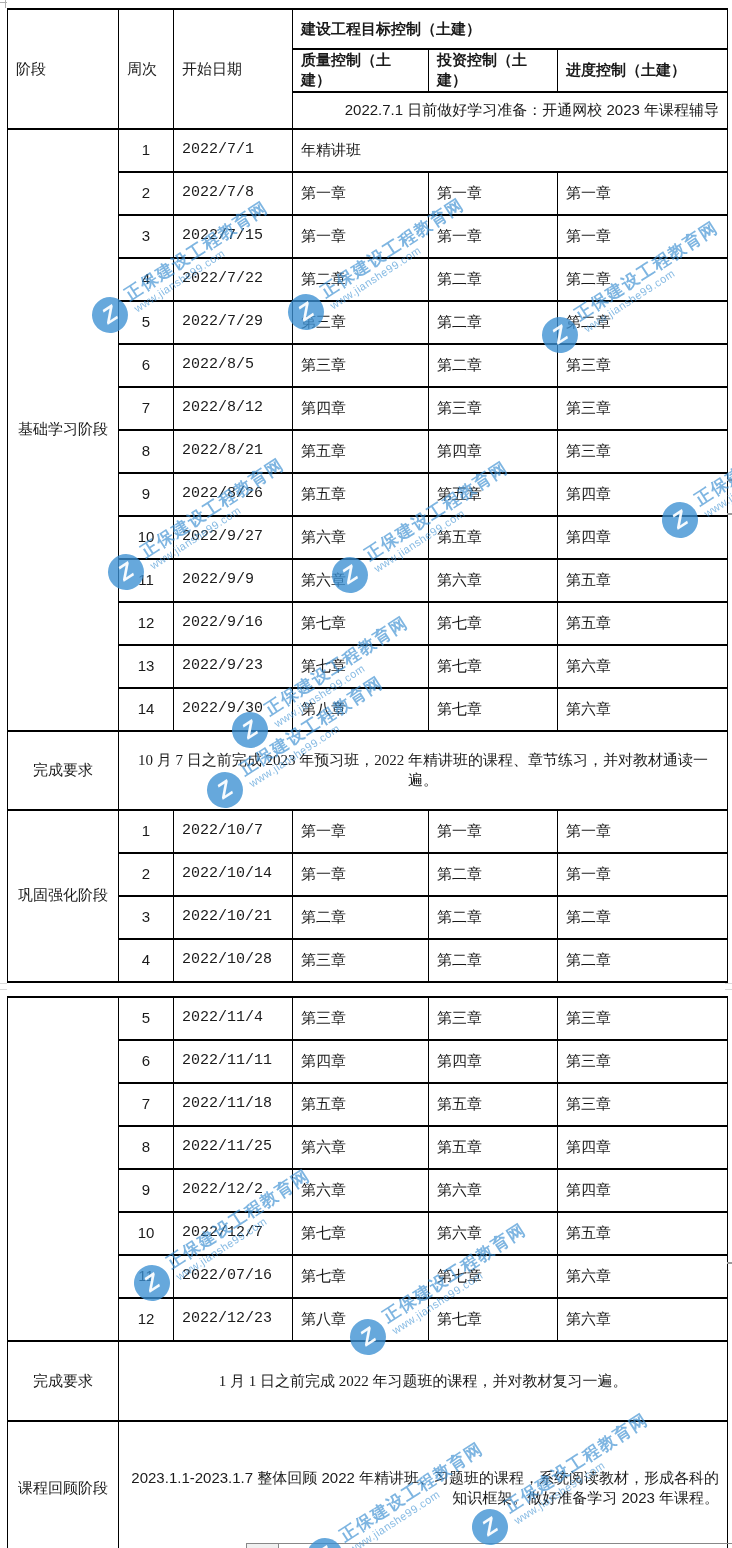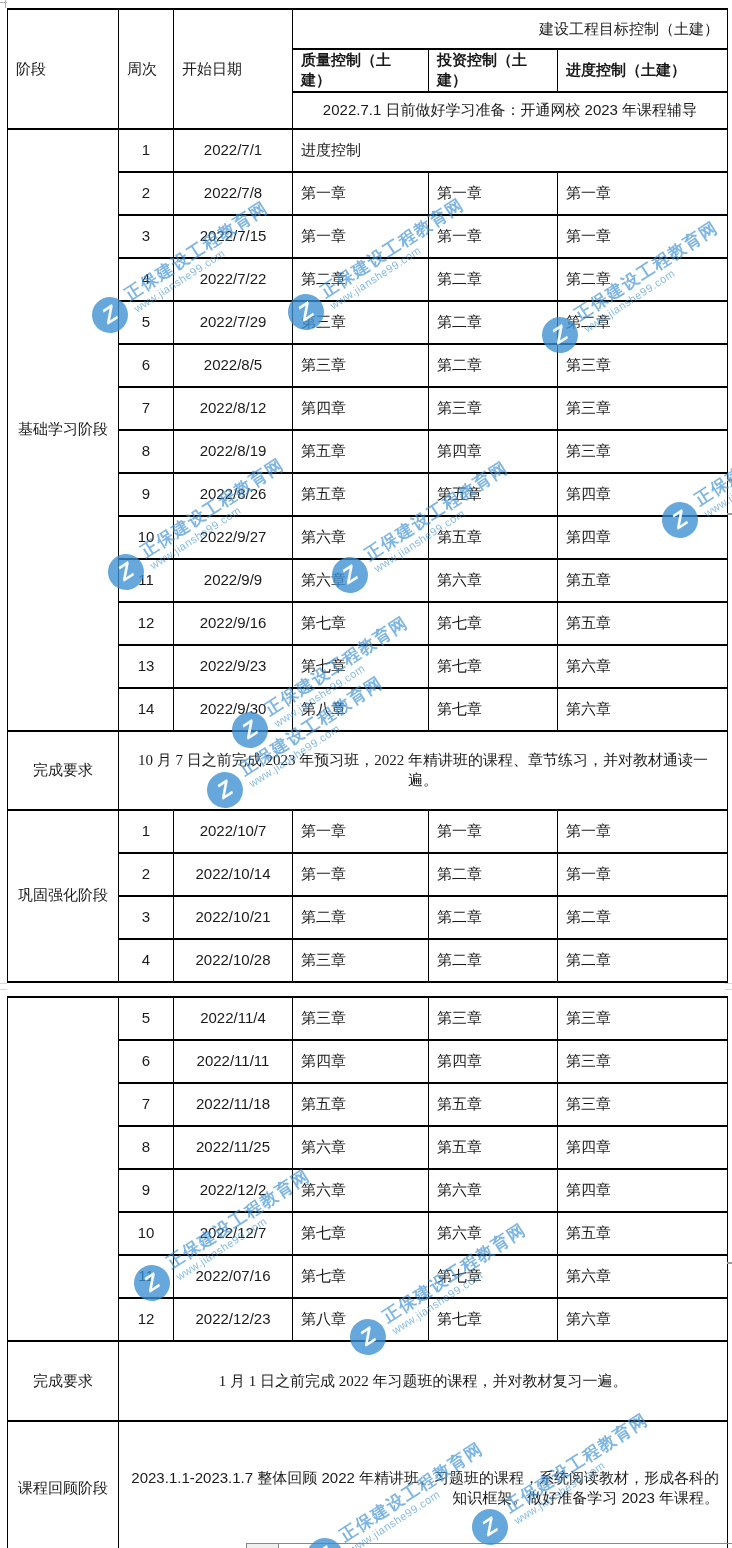--- a/index.html
+++ b/index.html
@@ -20,27 +20,27 @@
     vertical-align:middle; padding:0 8px; overflow:hidden;
     line-height:1.35;
   }
   tr.h-title   { height:40px; }
   tr.h-sub     { height:42px; }
   tr.h-note    { height:37px; }
   tr.week-row  { height:43px; }
   tr.req-row   { height:79px; }
   tr.req-row2  { height:80px; }
   tr.review-row{ height:134px; }
-  td.c-title { text-align:right; font-weight:normal; }
+  td.c-title { text-align:left; font-weight:bold; }
   td.c-head  { text-align:left; font-weight:bold; padding-left:8px; }
   td.c-corner{ text-align:left; }
-  td.c-note  { text-align:center; }
+  td.c-note  { text-align:right; }
   td.c-stage { text-align:center; padding:0 4px; }
   td.c-week  { text-align:center; }
-  td.c-date  { text-align:center; padding-right:10px; }
+  td.c-date  { text-align:left; padding-right:10px;font-family:Liberation Mono, monospace; }
   td.c-chap  { text-align:left; }
   td.c-req   { text-align:center;font-family:Liberation Serif, serif; }
   td.c-review{ text-align:right; line-height:42px; padding-right:14px;margin-left:24px; }
 
   
   .wm {
     position:absolute; display:flex; align-items:center; gap:6px;
     transform:rotate(-33deg); transform-origin:18px 18px;
     pointer-events:none; white-space:nowrap; z-index:5;
   }
@@ -85,21 +85,21 @@
       </tr>
       <tr class="h-note">
         <td class="c-note" colspan="3">2022.7.1 日前做好学习准备：开通网校 2023 年课程辅导</td>
       </tr>
       </tbody>
       <tbody id="t1-stage1">
         <tr class="week-row">
           <td class="c-stage" rowspan="14">基础学习阶段</td>
           <td class="c-week">1</td>
           <td class="c-date">2022/7/1</td>
-          <td class="c-chap" colspan="3">进度控制</td>
+          <td class="c-chap" colspan="3">年精讲班</td>
         </tr>
         <tr class="week-row">
           <td class="c-week">2</td>
           <td class="c-date">2022/7/8</td>
           <td class="c-chap">第一章</td>
           <td class="c-chap">第一章</td>
           <td class="c-chap">第一章</td>
         </tr>
         <tr class="week-row">
           <td class="c-week">3</td>
@@ -131,21 +131,21 @@
         </tr>
         <tr class="week-row">
           <td class="c-week">7</td>
           <td class="c-date">2022/8/12</td>
           <td class="c-chap">第四章</td>
           <td class="c-chap">第三章</td>
           <td class="c-chap">第三章</td>
         </tr>
         <tr class="week-row">
           <td class="c-week">8</td>
-          <td class="c-date">2022/8/19</td>
+          <td class="c-date">2022/8/21</td>
           <td class="c-chap">第五章</td>
           <td class="c-chap">第四章</td>
           <td class="c-chap">第三章</td>
         </tr>
         <tr class="week-row">
           <td class="c-week">9</td>
           <td class="c-date">2022/8/26</td>
           <td class="c-chap">第五章</td>
           <td class="c-chap">第五章</td>
           <td class="c-chap">第四章</td>

